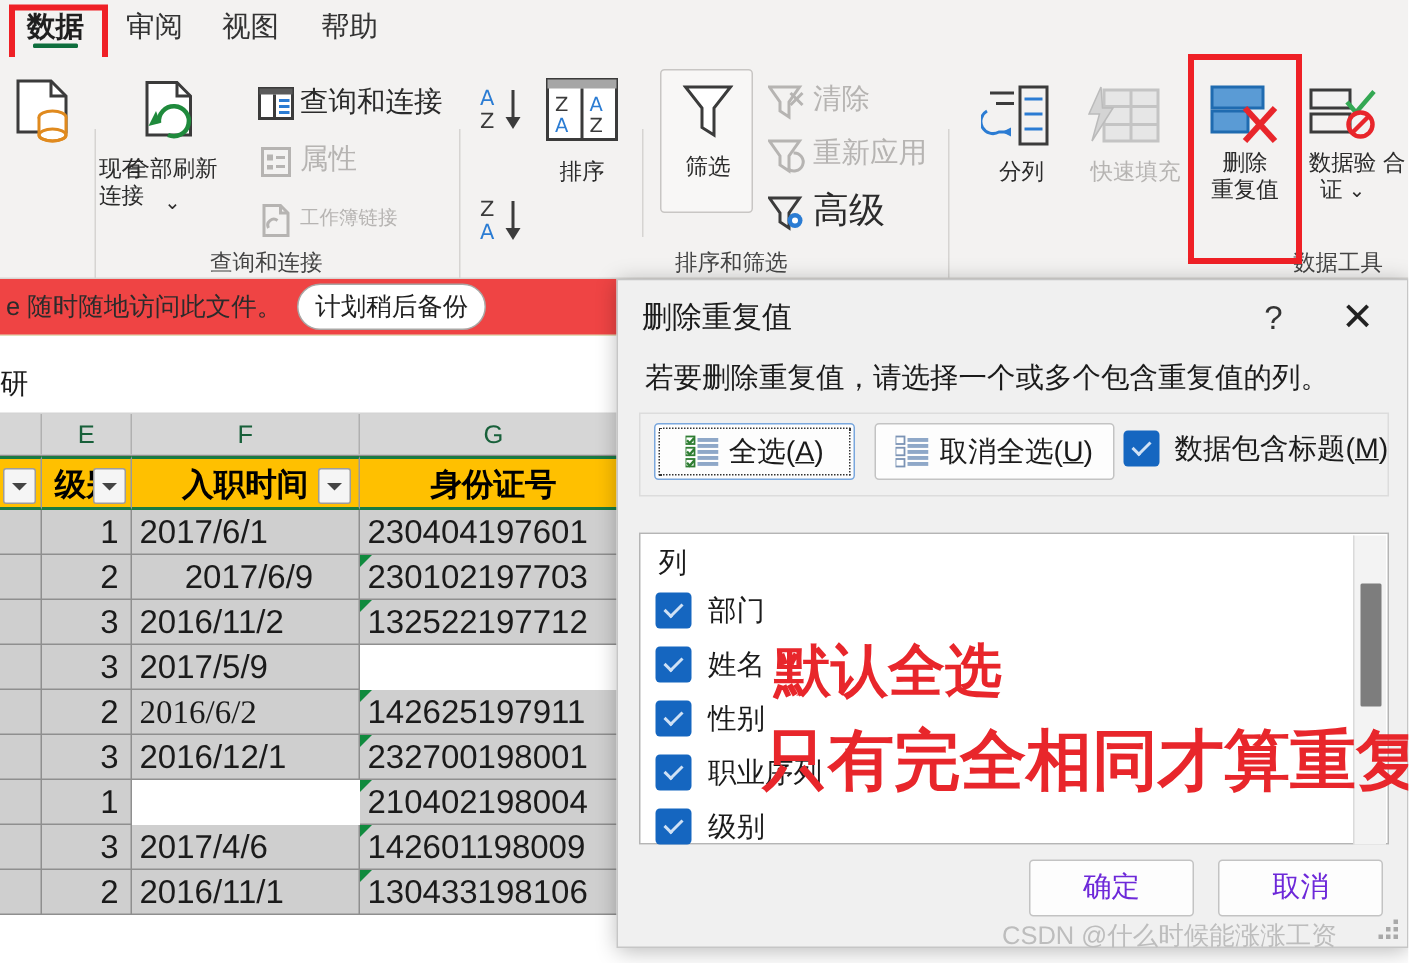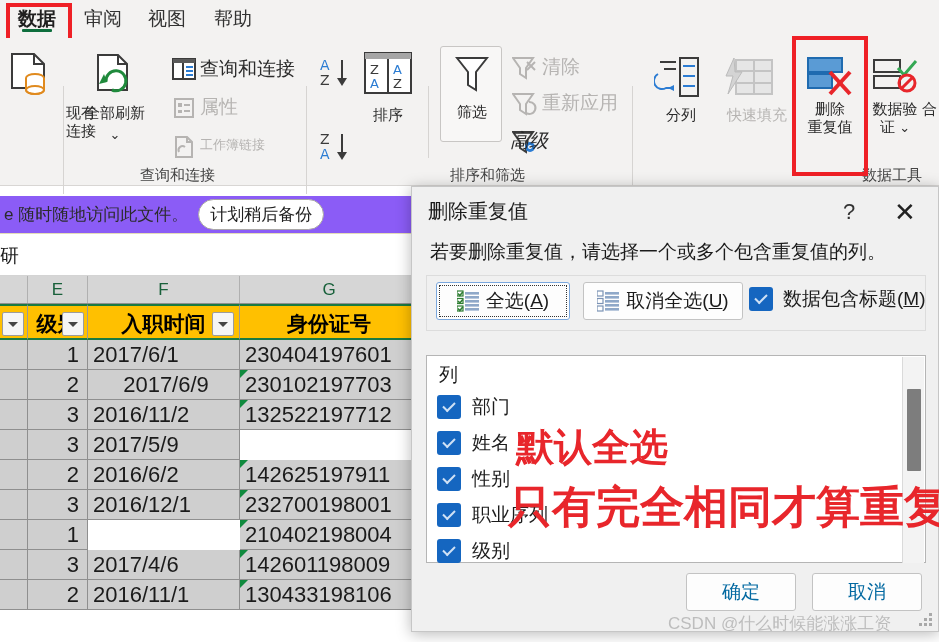--- a/index.html
+++ b/index.html
@@ -49,22 +49,22 @@
   .rbtn.disabled { color: #b6b4b2; }
   .rbtn-box {
     position: absolute; border: 1px solid #c8c6c4; background: #f8f7f6;
     border-radius: 3px;
   }
 
   svg { display: block; }
 
   
   .msgbar {
-    position: absolute; left: 0; top: 196px; width: 419px; height: 38px;
-    background: #8b5cf6; border-bottom: 1px solid #e3dcb9;
+    position: absolute; left: 0; top: 186px; width: 419px; height: 38px;
+    background: #ef4444; border-bottom: 1px solid #e3dcb9;
     display: flex; align-items: center;
   }
   .msgbar-text {
     font-size: 17px; color: #2b2b2b; margin-left: 4px; white-space: nowrap;
   }
   .msgbar-btn {
     margin-left: 10px; border: 1px solid #a9a7a5; background: #ffffff;
     border-radius: 16px; font-size: 17px; color: #202020;
     padding: 6px 11px; line-height: 1; white-space: nowrap;
   }
@@ -197,21 +197,21 @@
     position: absolute; right: 1px; top: 1px; width: 22px; height: 206px;
     background: #f3f3f3; border-left: 1px solid #dadada;
   }
   .dlg-scroll-thumb {
     position: absolute; left: 4px; top: 32px; width: 14px; height: 82px;
     background: #7d7d7d; border-radius: 1px;
   }
   .dlg-btn {
     position: absolute; top: 386px; width: 110px; height: 38px;
     background: #fdfdfd; border: 1px solid #c3c3c3; border-radius: 3px;
-    font-size: 19px; color: #0369a1; text-align: center; line-height: 36px;
+    font-size: 19px; color: #6d28d9; text-align: center; line-height: 36px;
   }
   .dlg-btn.ok { left: 274px; }
   .dlg-btn.cancel { left: 400px; }
   .dlg-grip {
     position: absolute; right: 5px; bottom: 4px; width: 14px; height: 14px;
   }
   .dlg-grip i {
     position: absolute; width: 3px; height: 3px; background: #a9a9a9;
   }
 
@@ -391,21 +391,21 @@
       <span>重新应用</span>
     </div>
 
     <div style="position:absolute; left:512px; top:92px;">
       <svg width="26" height="24" viewBox="0 0 26 24">
         <path d="M1 2 h20 l-7 10 v10 l-6 -4 v-6 z" fill="none" stroke="#3b3b3b" stroke-width="2"></path>
         <circle cx="18" cy="17" r="5" fill="#2b7cd3"></circle>
         <circle cx="18" cy="17" r="2" fill="#ffffff"></circle>
       </svg>
     </div>
-    <div class="rbtn small" style="left:510px; top:94px; font-size:19px;font-style:italic;">
+    <div class="rbtn small" style="left:542px; top:94px; font-size:24px;">
       <span>高级</span>
     </div>
 
     <div class="grp-label" style="left:450px; top:128px;">
       <span>排序和筛选</span>
     </div>
     <div class="grp-sep" style="left:632px;"></div>
 
     <div style="position:absolute; left:654px; top:18px;">
       <svg width="46" height="42" viewBox="0 0 46 42">
@@ -540,21 +540,21 @@
           <div class="cell txt" style="left: 240px; width: 179px;">132522197712<span class="err-mark"></span></div>
         </div>
         <div class="data-row" style="top: 154px;">
           <div class="cell rowhdr" style="left: 0px; width: 28px;"></div>
           <div class="cell num" style="left: 28px; width: 60px;">3</div>
           <div class="cell txt" style="left: 88px; width: 152px;">2017/5/9</div>
         </div>
         <div class="data-row" style="top: 184px;">
           <div class="cell rowhdr" style="left: 0px; width: 28px;"></div>
           <div class="cell num" style="left: 28px; width: 60px;">2</div>
-          <div class="cell txt" style="left: 88px; width: 152px;">2016/6/2</div>
+          <div class="cell txt" style="left: 88px; width: 152px; font-family: Liberation Serif, serif;">2016/6/2</div>
           <div class="cell txt" style="left: 240px; width: 179px;">142625197911<span class="err-mark"></span></div>
         </div>
         <div class="data-row" style="top: 214px;">
           <div class="cell rowhdr" style="left: 0px; width: 28px;"></div>
           <div class="cell num" style="left: 28px; width: 60px;">3</div>
           <div class="cell txt" style="left: 88px; width: 152px;">2016/12/1</div>
           <div class="cell txt" style="left: 240px; width: 179px;">232700198001<span class="err-mark"></span></div>
         </div>
         <div class="data-row" style="top: 244px;">
           <div class="cell rowhdr" style="left: 0px; width: 28px;"></div>

